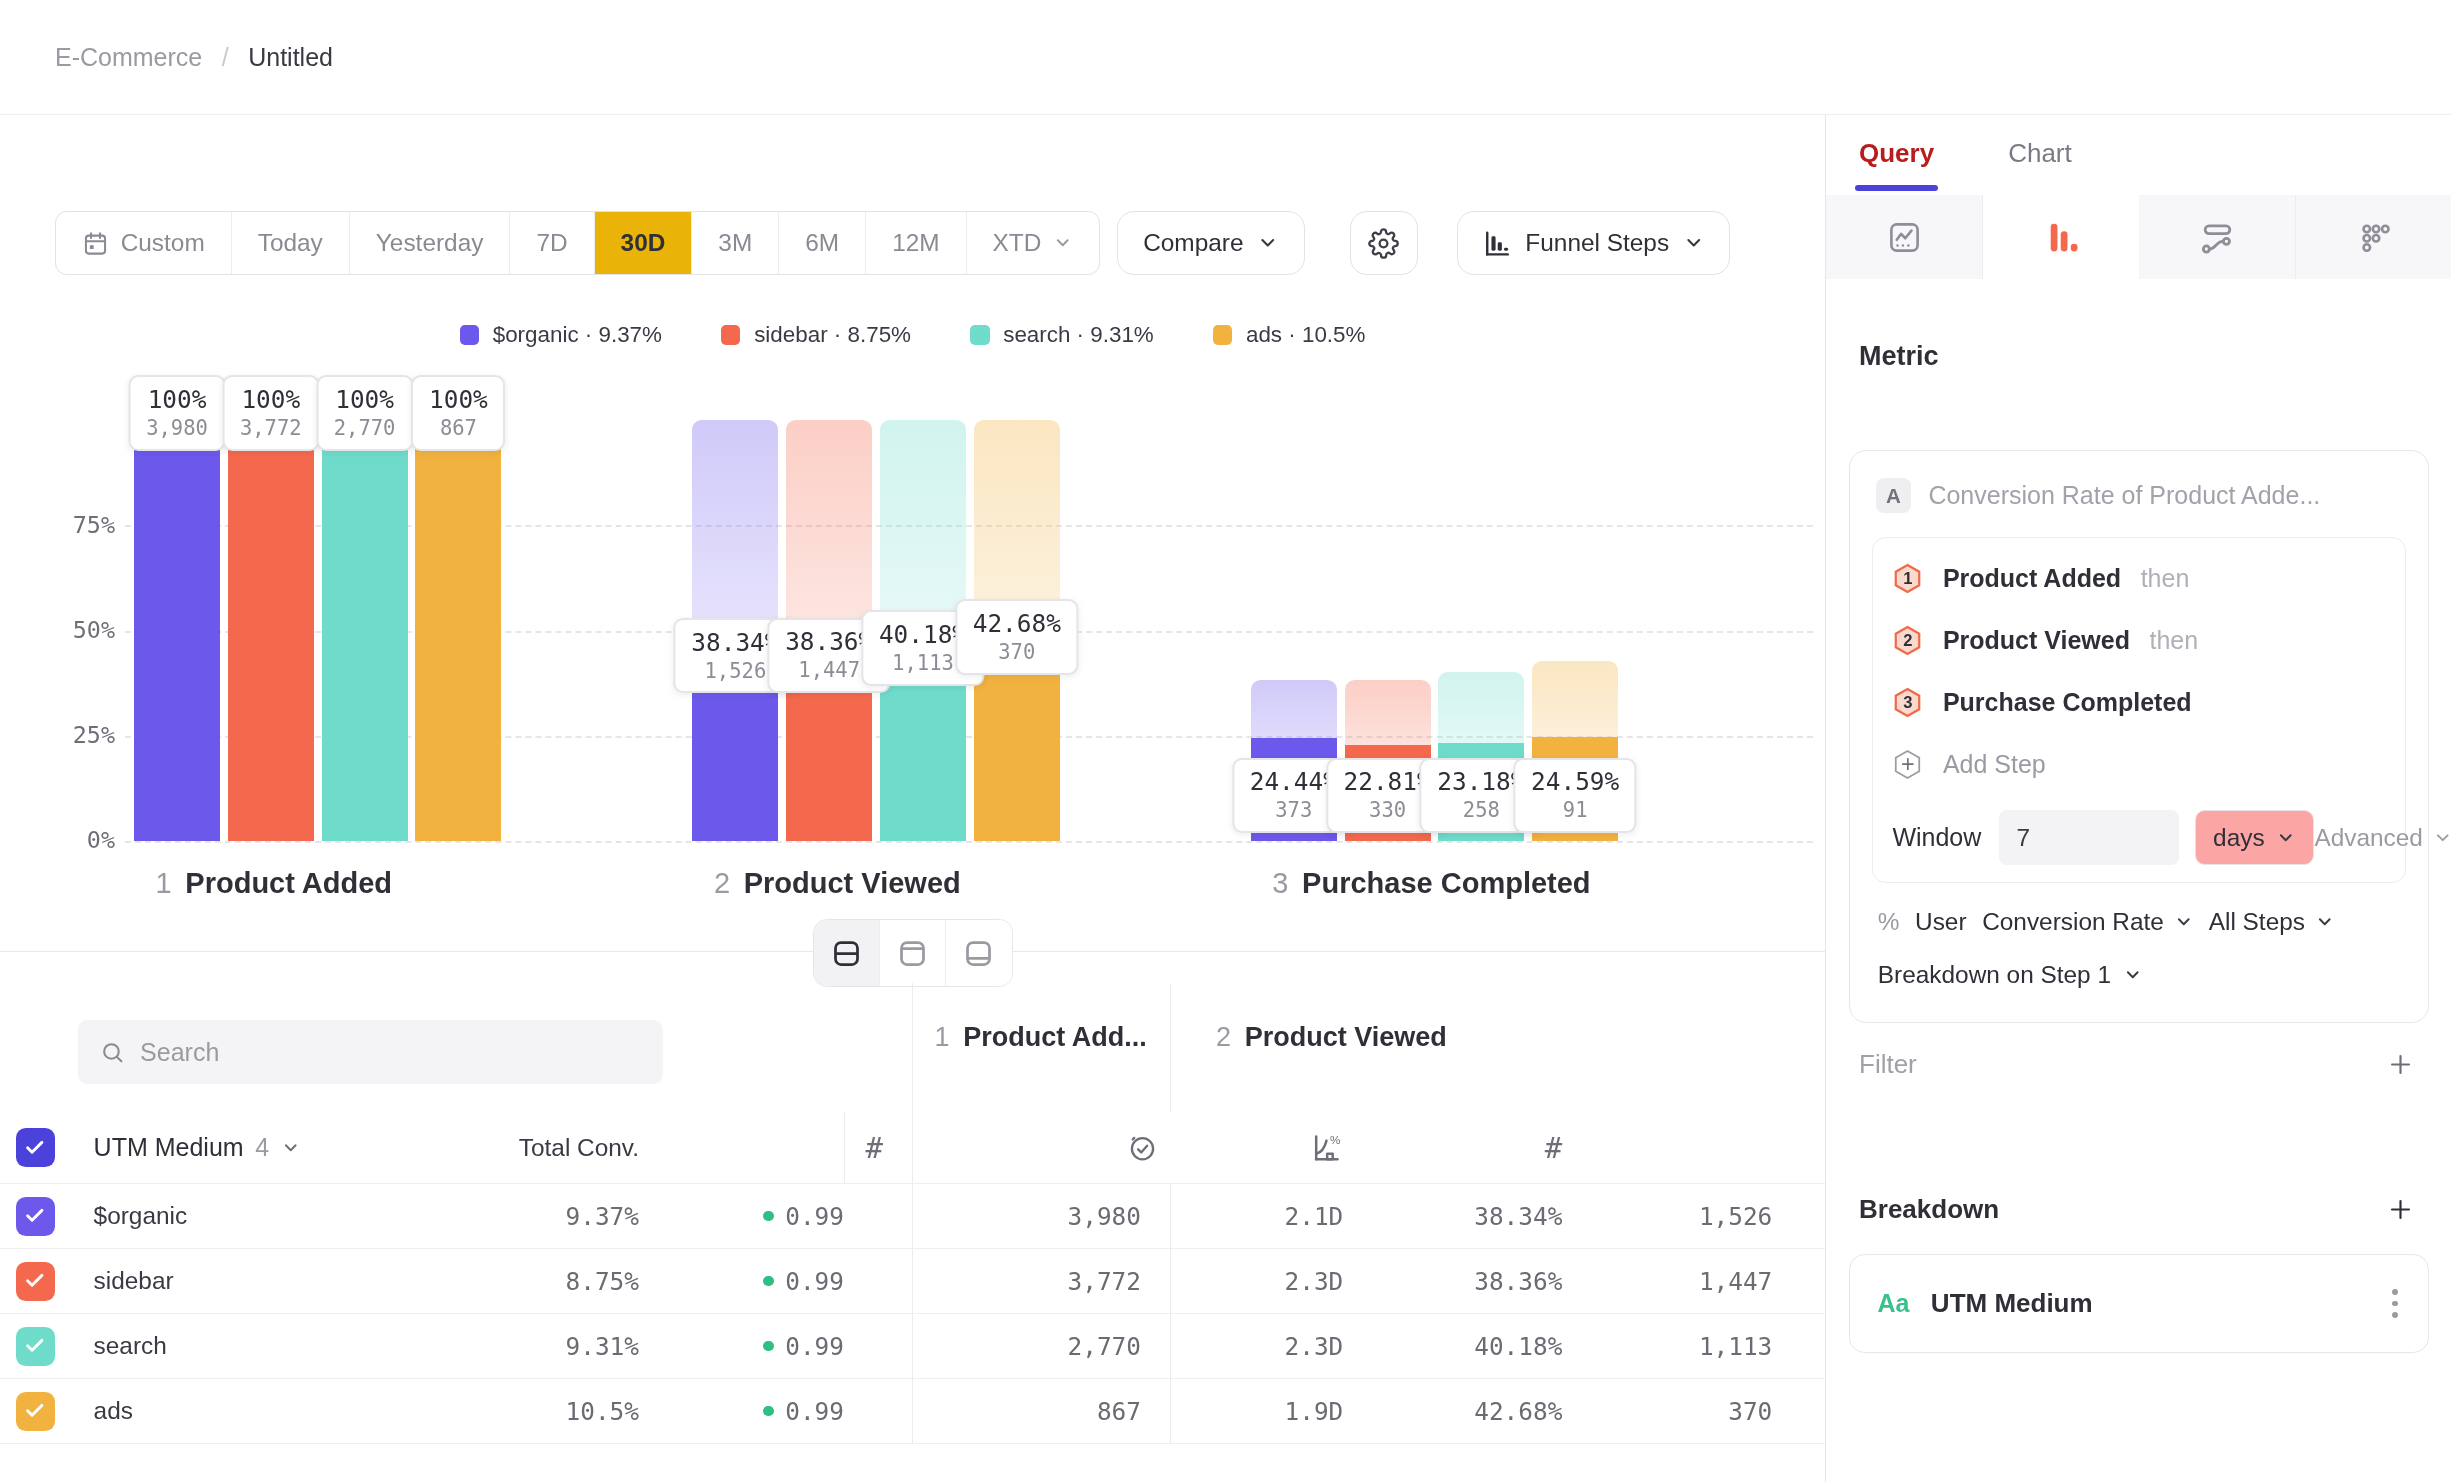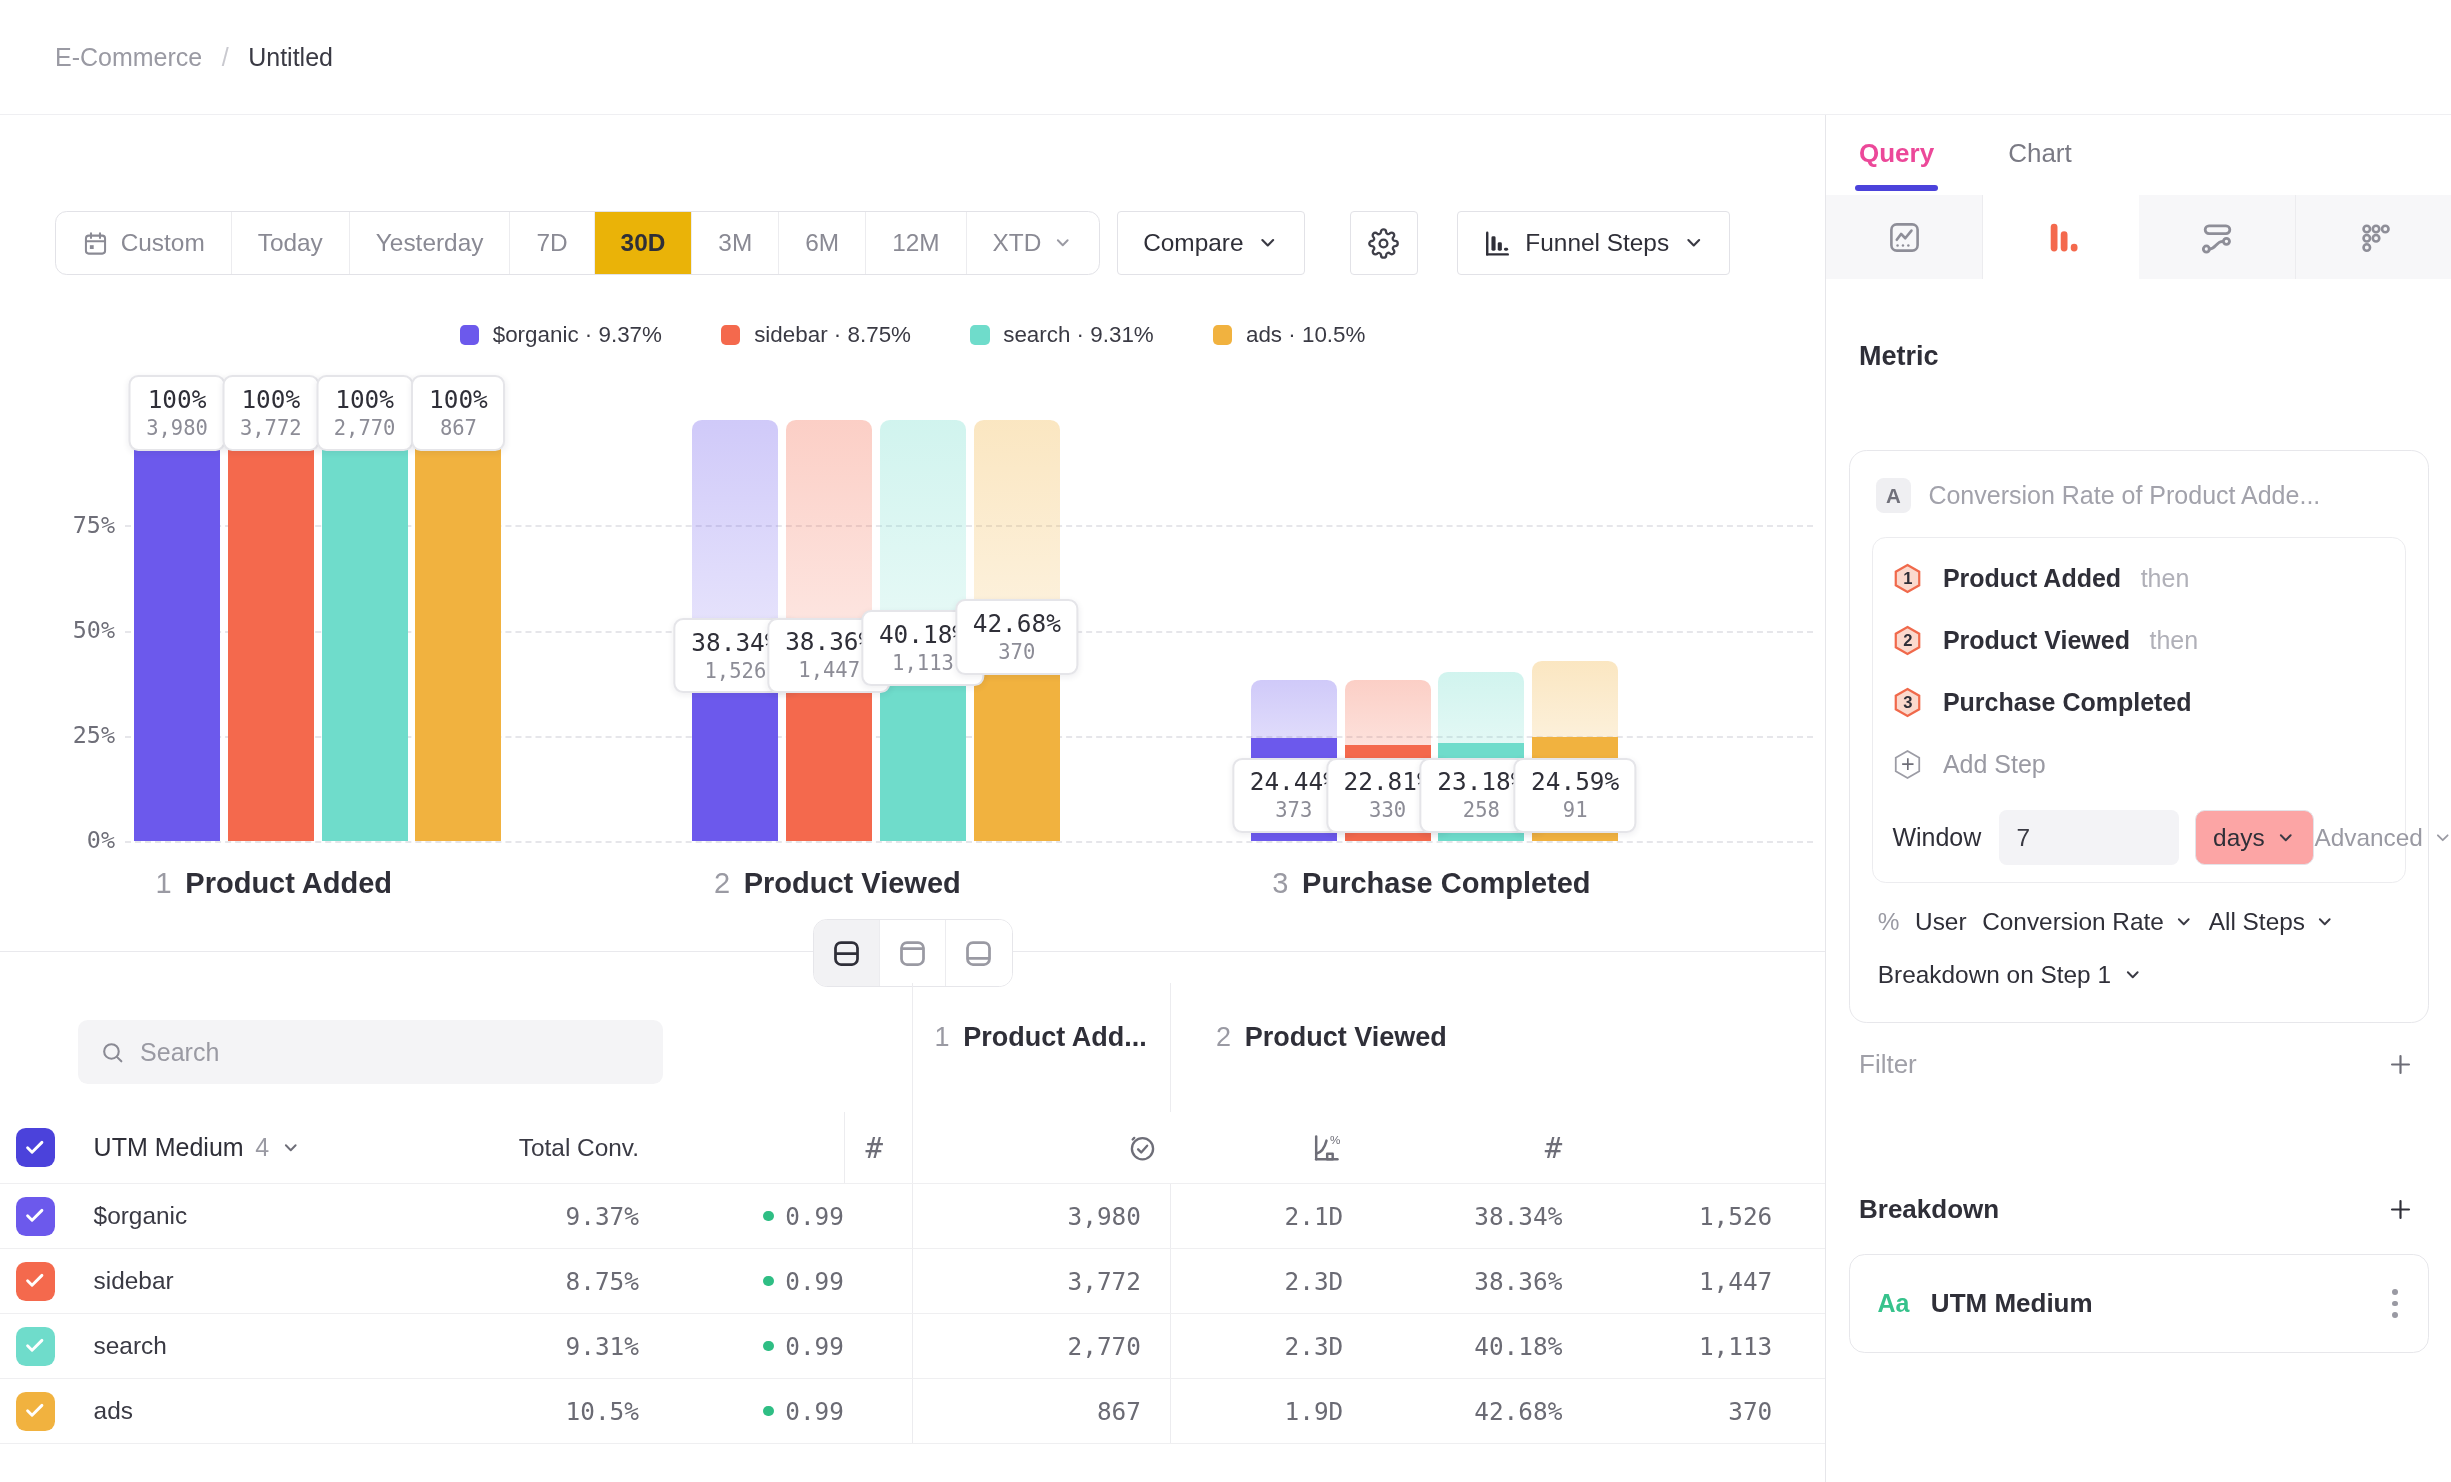--- a/index.html
+++ b/index.html
@@ -27,21 +27,21 @@
   .content { width:1826px; position:relative; border-right:1px solid #E6E6EA; }
   .panel { flex:1; position:relative; }
 
   
   .toolbar { position:absolute; top:96px; left:55px; right:19.5px; height:64px; display:flex; align-items:center; }
   .seg-group { display:flex; border:1px solid #E2E2E7; border-radius:11.7px; overflow:hidden; background:#fff; height:64px; }
   .seg { display:flex; align-items:center; gap:11.7px; padding:0 26px; font-size:24.4px; color:#8A8A94;
     border-right:1px solid #ECECEF; cursor:pointer; white-space:nowrap; }
   .seg:last-child { border-right:none; }
   .seg.selected { background:#eab308; color:#2F2F38; font-weight:700; }
-  .btn { display:flex; align-items:center; gap:13.7px; border:1px solid #E2E2E7; border-radius:4px;
+  .btn { display:flex; align-items:center; gap:13.7px; border:1px solid #E2E2E7; border-radius:17px;
     background:#fff; height:64px; padding:0 25px; font-size:24.4px; color:#2F2F38; cursor:pointer; }
   .compare-btn { margin-left:17.6px; }
   .gear-btn { margin-left:45px; width:68px; justify-content:center; padding:0; }
   .funnel-btn { margin-left:39px; font-weight:500; }
 
   
   .legend { position:absolute; top:207px; left:0; right:0; display:flex; justify-content:center; gap:59px; }
   .legend-item { display:flex; align-items:center; gap:13.7px; font-size:22.4px; color:#3A3A44; }
   .legend-swatch { width:19.5px; height:19.5px; border-radius:4.9px; }
 
@@ -102,21 +102,21 @@
   .colhead { font-size:24.4px; color:#3A3A44; font-weight:500; }
   .hash { font-family:"DejaVu Sans Mono", monospace; font-size:29px; color:#6E6E78; }
   .sig-cell { gap:11.7px; }
   .sig-dot { width:10.7px; height:10.7px; border-radius:50%; background:#2FBE84; }
   .num-gray { font-family:"DejaVu Sans Mono", monospace; color:#6B6B74; }
   .row-name { color:#3A3A44; font-size:24.4px; padding-left:15.6px; }
 
   
   .panel-tabs { position:absolute; top:23.4px; left:33px; display:flex; gap:74px; }
   .ptab { font-size:26px; color:#7A7A84; cursor:pointer; padding-bottom:21.5px; position:relative; }
-  .ptab.active { color:#ec4899; font-weight:700; }
+  .ptab.active { color:#b91c1c; font-weight:700; }
   .ptab.active::after { content:""; position:absolute; left:-3.9px; right:-3.9px; bottom:0; height:5.9px; border-radius:3.9px; background:#4B42DB; }
   .icon-strip { position:absolute; top:80px; left:0; right:0; height:84px; display:flex; background:#F7F7F9; }
   .itab { flex:1; display:flex; align-items:center; justify-content:center; cursor:pointer; border-right:1px solid #ECECEF; }
   .itab:last-child { border-right:none; }
   .itab.active { background:#fff; border-right:none; border-radius:0 0 0 0; }
   .metric-heading { position:absolute; top:226px; left:33px; font-size:27px; font-weight:700; color:#2F2F38; }
   .metric-card { position:absolute; top:335px; left:23.4px; right:23.4px; border:1px solid #E7E7EB; border-radius:17.6px; padding:21.5px 21.5px 9.8px; }
   .metric-title-row { display:flex; align-items:center; gap:17.6px; padding:5.9px 3.9px 23.4px; }
   .badge-a { width:35px; height:35px; background:#EFEFF2; border-radius:7.8px; display:flex; align-items:center; justify-content:center;
     font-size:20.5px; color:#71717B; font-weight:700; }

